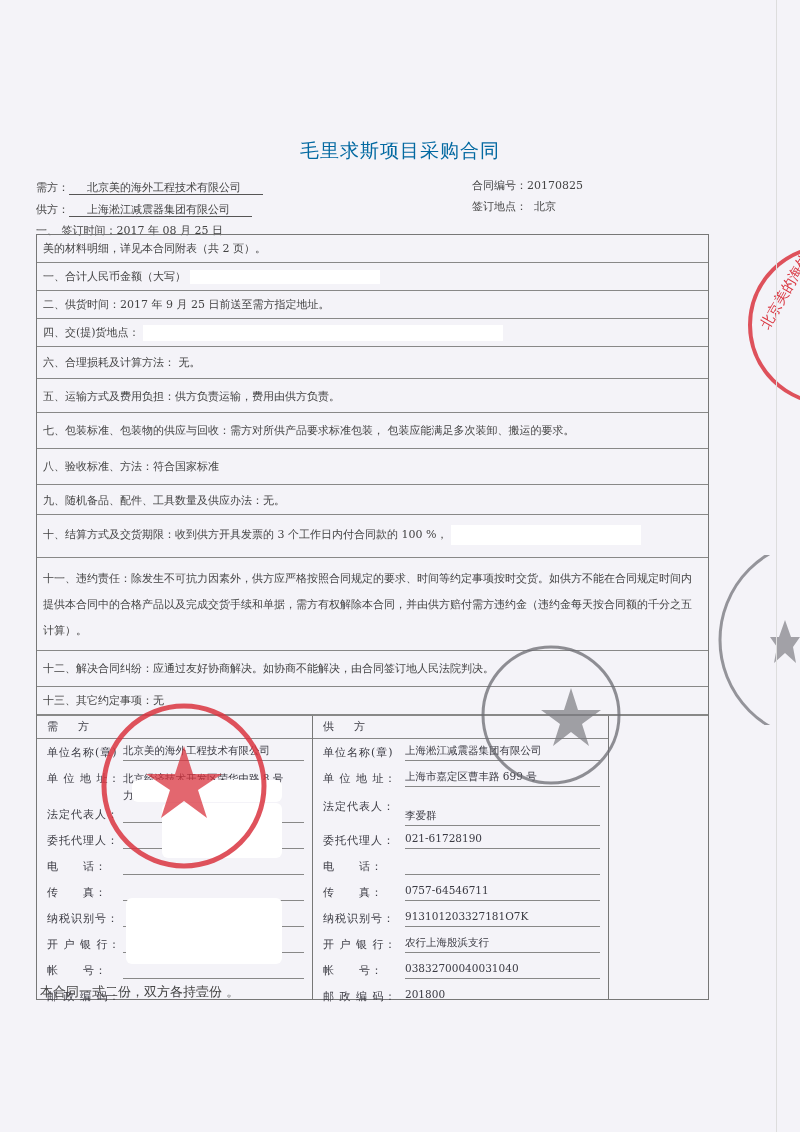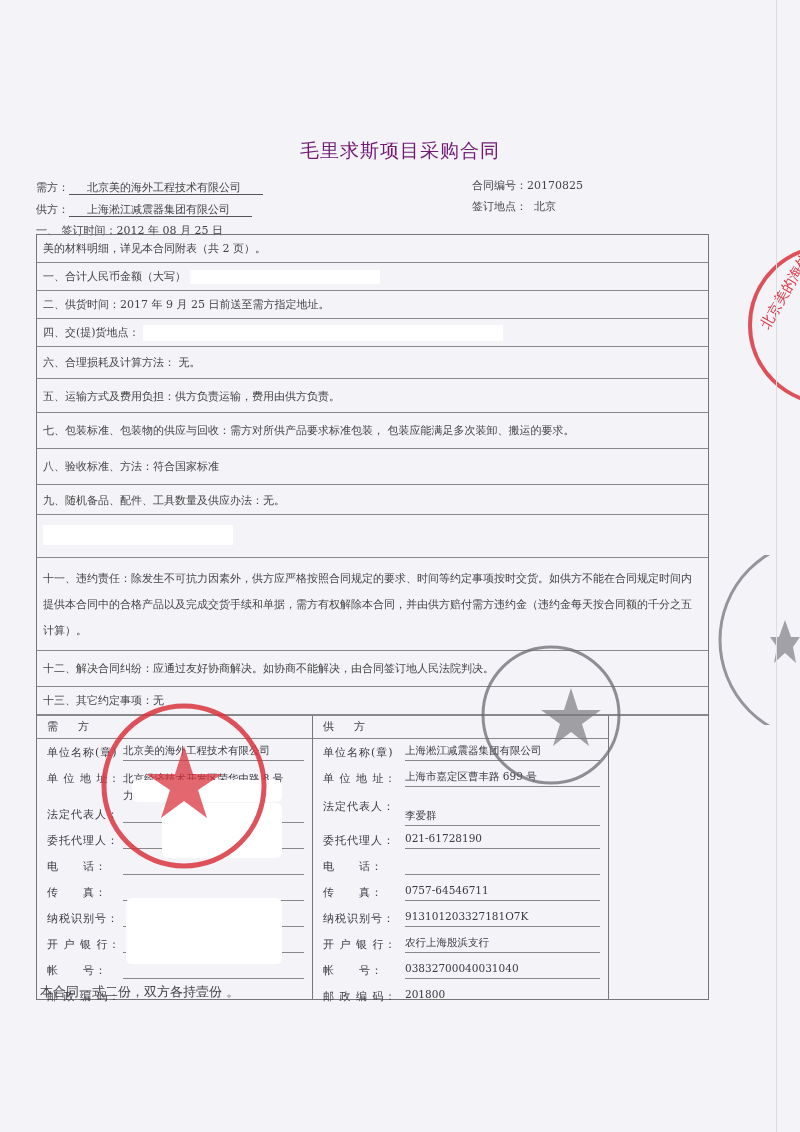--- a/index.html
+++ b/index.html
@@ -5,21 +5,21 @@
   html, body { margin:0; padding:0; }
   body {
     width:800px; height:1132px; position:relative; overflow:hidden;
     background:#f4f3f8;
     font-family:"DejaVu Serif", "Liberation Serif", serif;
     color:#3a3a42;
   }
   .page { position:absolute; left:0; top:0; width:800px; height:1132px; }
   .title {
     position:absolute; left:0; width:800px; top:138px; text-align:center;
-    font-family:"DejaVu Sans", sans-serif; font-size:19px; color:#701a75; letter-spacing:1px;
+    font-family:"DejaVu Sans", sans-serif; font-size:19px; color:#0369a1; letter-spacing:1px;
   }
   .hdr { position:absolute; font-size:11px; color:#444; }
   .hdr .u { border-bottom:1px solid #555; padding:0 22px 0 18px; }
   .tbl {
     position:absolute; left:36px; top:234px; width:673px;
     border:1px solid #777; box-sizing:border-box;
   }
   .row {
     border-bottom:1px solid #888; font-size:11px; padding:4px 6px;
     line-height:19px; box-sizing:border-box; color:#444;
@@ -45,21 +45,21 @@
 <div class="page">
 
   <div class="title">毛里求斯项目采购合同</div>
 
   <div class="hdr" style="left:36px; top:180px;">
     <span>需方：</span><span class="u">北京美的海外工程技术有限公司</span>
   </div>
   <div class="hdr" style="left:36px; top:202px;">
     <span>供方：</span><span class="u">上海淞江减震器集团有限公司</span>
   </div>
-  <div class="hdr" style="left:36px; top:223px;">一、  签订时间：2012 年 08 月 25 日</div>
+  <div class="hdr" style="left:36px; top:223px;">一、  签订时间：2017 年 08 月 25 日</div>
 
   <div class="hdr" style="left:472px; top:178px;">
     <span>合同编号：</span><span>20170825</span>
   </div>
   <div class="hdr" style="left:472px; top:199px;">
     <span>签订地点：</span>&nbsp;&nbsp;<span>北京</span>
   </div>
 
   <div class="tbl">
     <div class="row">美的材料明细，详见本合同附表（共 2 页）。</div>
@@ -71,20 +71,21 @@
     <div class="row">
       <span>四、交(提)货地点：</span>
       <span class="redact" style="width:360px;height:16px;"></span>
     </div>
     <div class="row" style="padding-top:6px;padding-bottom:6px;">六、合理损耗及计算方法： 无。</div>
     <div class="row" style="padding-top:8px;padding-bottom:6px;">五、运输方式及费用负担：供方负责运输，费用由供方负责。</div>
     <div class="row" style="padding-top:8px;padding-bottom:8px;">七、包装标准、包装物的供应与回收：需方对所供产品要求标准包装， 包装应能满足多次装卸、搬运的要求。</div>
     <div class="row" style="padding-top:8px;padding-bottom:8px;">八、验收标准、方法：符合国家标准</div>
     <div class="row" style="padding-top:6px;">九、随机备品、配件、工具数量及供应办法：无。</div>
     <div class="row" style="padding-top:10px;padding-bottom:12px;">
+      <span>十、结算方式及交货期限：收到供方开具发票的 3 个工作日内付合同款的 100 %，</span>
       <span class="redact" style="width:190px;height:20px;"></span>
     </div>
     <div class="row" style="padding-top:8px;padding-bottom:6px;line-height:26px;">十一、违约责任：除发生不可抗力因素外，供方应严格按照合同规定的要求、时间等约定事项按时交货。如供方不能在合同规定时间内提供本合同中的合格产品以及完成交货手续和单据，需方有权解除本合同，并由供方赔付需方违约金（违约金每天按合同额的千分之五计算）。</div>
     <div class="row" style="padding-top:8px;padding-bottom:8px;">十二、解决合同纠纷：应通过友好协商解决。如协商不能解决，由合同签订地人民法院判决。</div>
     <div class="row" style="padding-top:4px;padding-bottom:4px;">十三、其它约定事项：无</div>
 
     <div class="parties">
       <div class="pcol left">
         <div class="phead">需方</div>
         <div class="prow">

